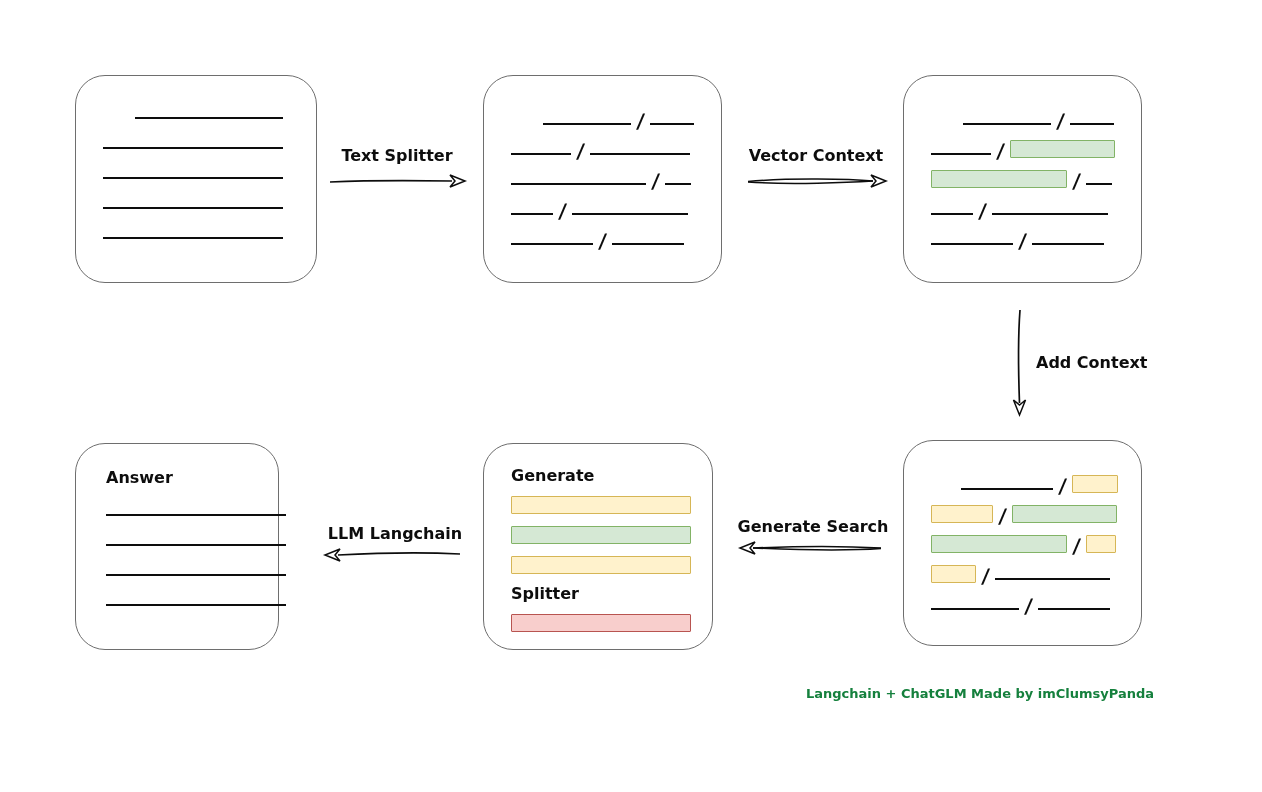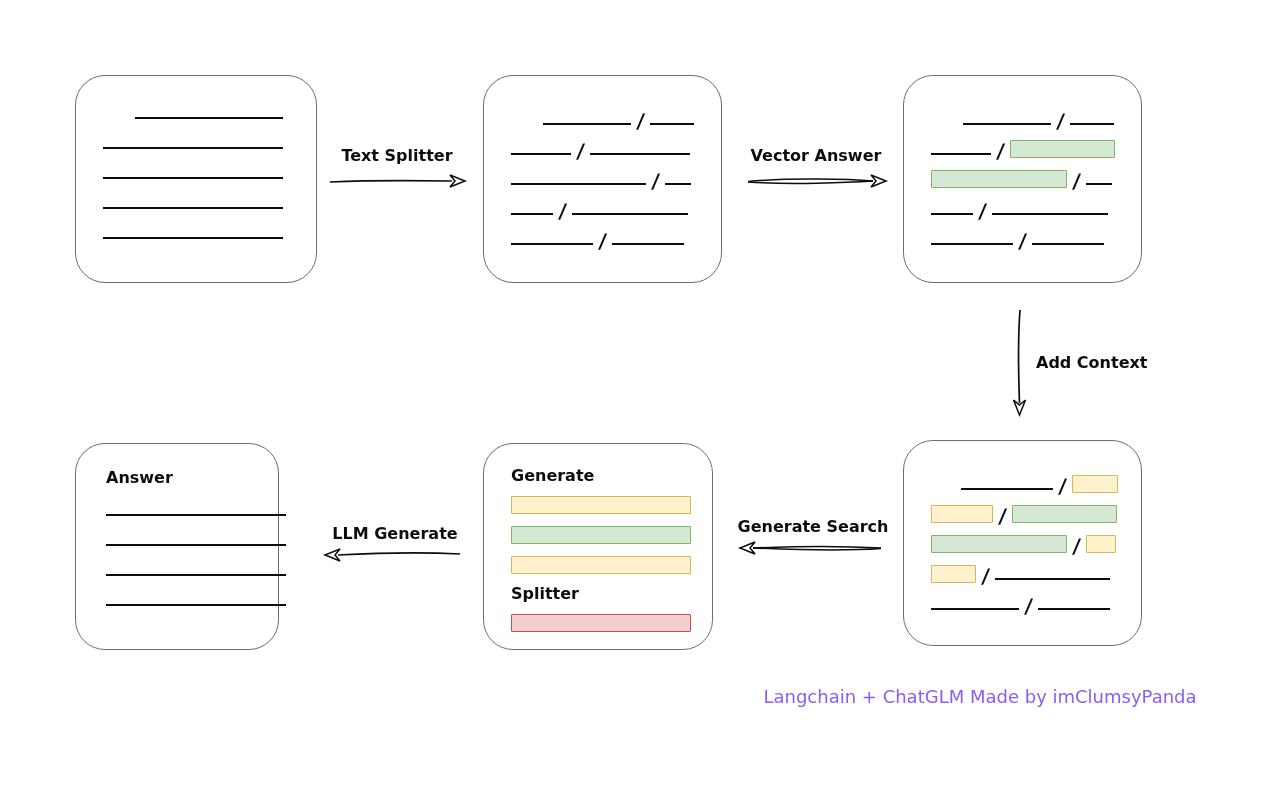--- a/index.html
+++ b/index.html
@@ -75,23 +75,23 @@
   .arrow-label.centered { text-align: center; width: 170px; }
 
   .arrow-svg { position: absolute; overflow: visible; }
 
   .caption {
     position: absolute;
     left: 760px;
     top: 686px;
     width: 440px;
     text-align: center;
-    font-size: 18px;
-    font-weight: 400;
-    color: #8b5cf6;
+    font-size: 13px;
+    font-weight: 700;
+    color: #15803d;
     white-space: nowrap;
   }
 </style>
 </head>
 <body>
 
 <div class="canvas">
 
   <div class="node" style="left:75px; top:75px; width:242px; height:208px;">
     <div class="rows" style="top:16px;">
@@ -142,21 +142,21 @@
           <div class="line-seg" style="width: 116px;"></div>
         </div>
         <div class="seg-row">
           <div class="line-seg" style="width: 82px;"></div>
           <span class="slash">/</span>
           <div class="line-seg" style="width: 72px;"></div>
         </div>
       </div>
   </div>
 
-  <div class="arrow-label centered" style="left:731px; top:146px;">Vector Answer</div>
+  <div class="arrow-label centered" style="left:731px; top:146px;">Vector Context</div>
   <svg class="arrow-svg" style="left:745px; top:168px;" width="148" height="26">
     <path d="M 3 13.5 C 45 9.5, 105 11, 128 13" fill="none" stroke="#0d0d0d" stroke-width="1.5"></path>
     <path d="M 3 14 C 45 17, 105 14.5, 128 13" fill="none" stroke="#0d0d0d" stroke-width="1.5"></path>
     <path d="M 126 7 L 141 13 L 126 19 L 131 13 Z" fill="#ffffff" stroke="#0d0d0d" stroke-width="1.5"></path>
   </svg>
 
   <div class="node" style="left:903px; top:75px; width:239px; height:208px;">
     <div class="rows" style="top:22px;">
         <div class="seg-row" style="padding-left: 32px;">
           <div class="line-seg" style="width: 88px;"></div>
@@ -243,21 +243,21 @@
         </div>
       </div>
     <div class="node-title" style="left:27px; top:140px;">Splitter</div>
     <div class="rows" style="top:158px;">
         <div class="seg-row">
           <div class="chunk red" style="width: 180px;"></div>
         </div>
       </div>
   </div>
 
-  <div class="arrow-label centered" style="left:310px; top:524px;">LLM Generate</div>
+  <div class="arrow-label centered" style="left:310px; top:524px;">LLM Langchain</div>
   <svg class="arrow-svg" style="left:318px; top:543px;" width="146" height="26">
     <path d="M 142 11 C 100 9, 60 10, 20 12" fill="none" stroke="#0d0d0d" stroke-width="1.7"></path>
     <path d="M 22 6 L 7 12 L 22 18 L 17 12 Z" fill="#ffffff" stroke="#0d0d0d" stroke-width="1.5"></path>
   </svg>
 
   <div class="node" style="left:75px; top:443px; width:204px; height:207px;">
     <div class="node-title" style="left:30px; top:24px;">Answer</div>
     <div class="rows" style="left:30px; top:45px;">
         <div class="seg-row">
           <div class="line-seg" style="width: 180px;"></div>

